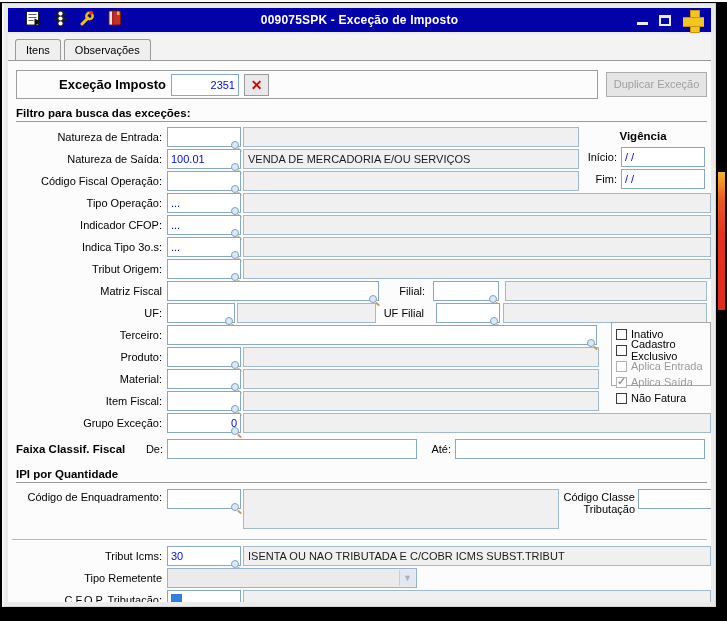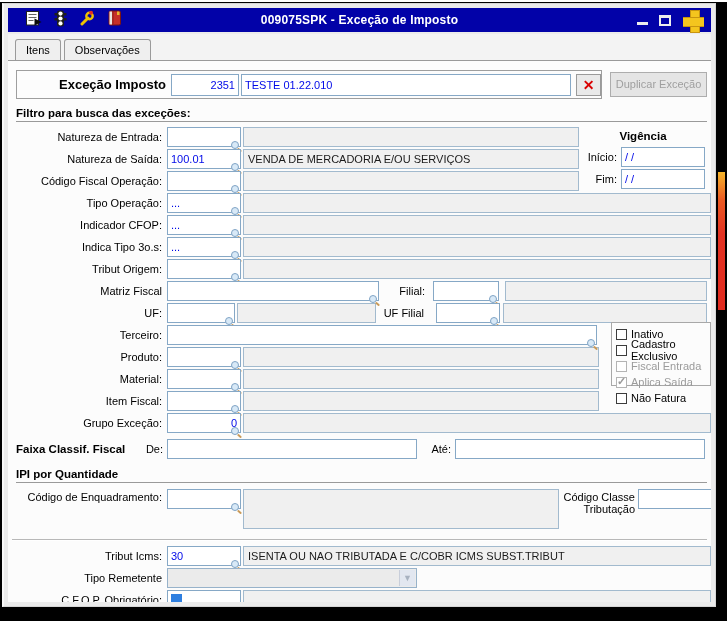--- a/index.html
+++ b/index.html
@@ -164,23 +164,20 @@
     </div>
 
     <div class="content">
 
       <div class="hdrrow">
         <div class="hdrbox">
           <span class="hlab">Exceção Imposto</span>
           <span class="ibox" style="width:68px;height:22px">
               <span class="ival vright" style="line-height:20px">2351</span>
             </span>
-          <span class="ibox" style="width:330px;height:22px;margin-left:2px">
-              <span class="ival" style="line-height:20px">TESTE 01.22.010</span>
-            </span>
           <span class="xbtn">✕</span>
         </div>
         <span class="dupbtn">Duplicar Exceção</span>
       </div>
 
       <div class="ghead">Filtro para busca das exceções:</div>
 
       <div id="rowsA">
         <div class="vig">
           <div class="vtitle">Vigência</div>
@@ -330,21 +327,21 @@
             <div class="cb">
               <span class="cbx"></span>
               <span>Inativo</span>
             </div>
             <div class="cb">
               <span class="cbx"></span>
               <span>Cadastro Exclusivo</span>
             </div>
             <div class="cb dis">
               <span class="cbx"></span>
-              <span>Fiscal Entrada</span>
+              <span>Aplica Entrada</span>
             </div>
             <div class="cb dis">
               <span class="cbx chk"></span>
               <span>Aplica Saída</span>
             </div>
             <div class="cb">
               <span class="cbx"></span>
               <span>Não Fatura</span>
             </div>
           </div>
@@ -393,21 +390,21 @@
 
       <div class="frow">
         <span class="flab">Tipo Remetente</span>
         <span class="combo">
           <span class="ival"></span>
           <span class="arrowbox">▼</span>
         </span>
       </div>
 
       <div class="frow">
-        <span class="flab">C.F.O.P. Obrigatório:</span>
+        <span class="flab">C.F.O.P. Tributação:</span>
         <span class="ibox">
             <span class="ival"><span class="sel">...</span></span>
           </span>
         <span class="gbox full"></span>
       </div>
 
     </div>
   </div>
 </div>
 

